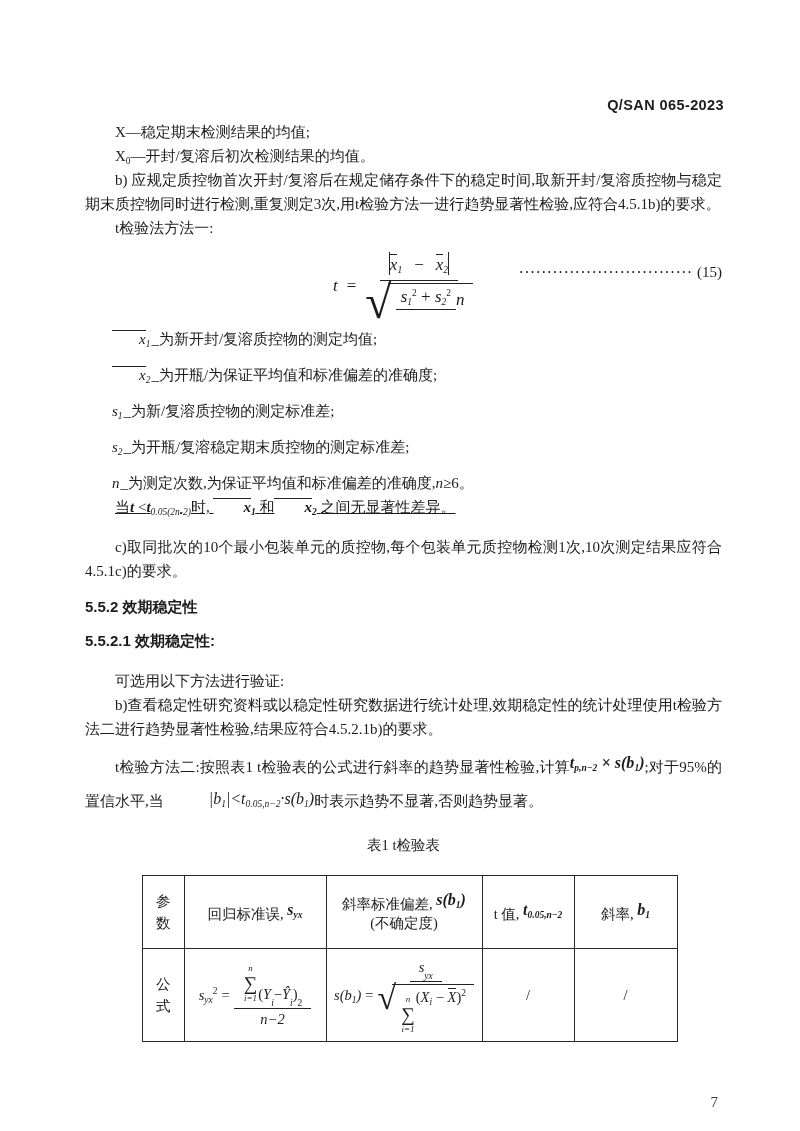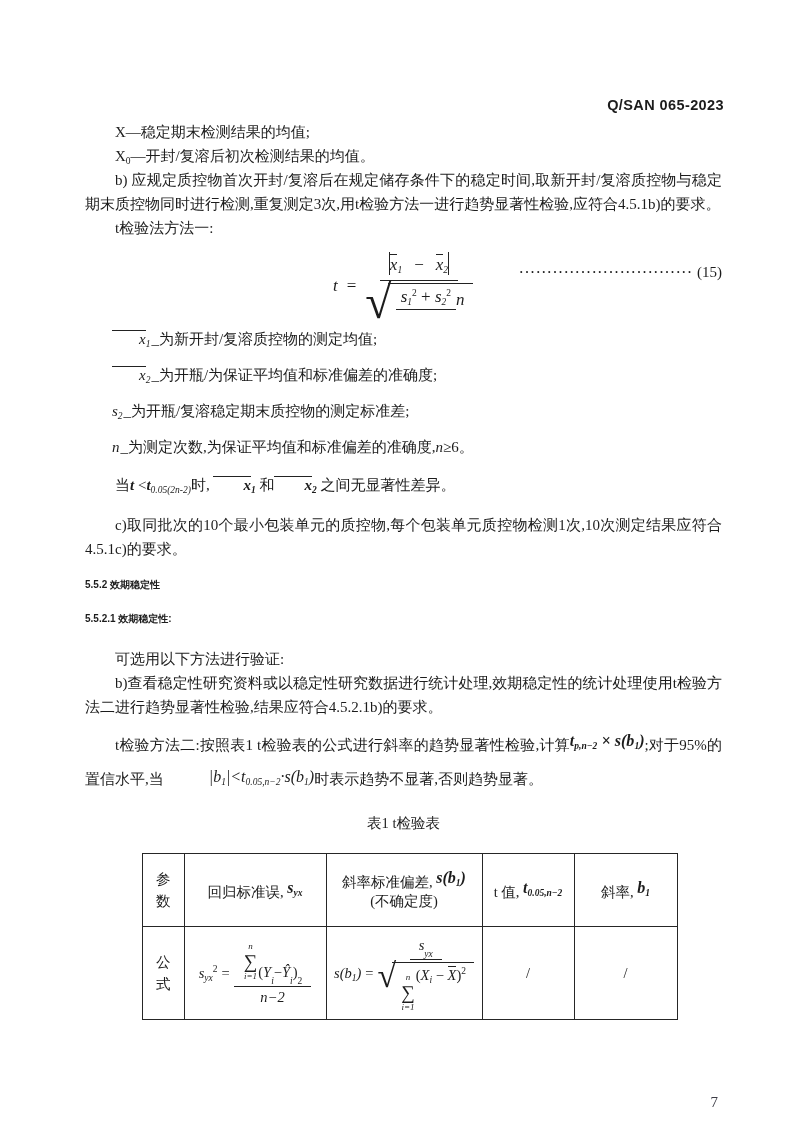--- a/index.html
+++ b/index.html
@@ -5,22 +5,22 @@
   html,body{margin:0;padding:0;background:#ffffff;}
   .page{position:relative;width:800px;height:1131px;background:#ffffff;color:#1c1c1c;
         font-family:"Liberation Serif","DejaVu Serif",serif;font-size:15px;overflow:hidden;}
   .doc-header{position:absolute;top:97px;right:76px;font-family:"Liberation Sans","DejaVu Sans",sans-serif;
         font-size:14.5px;font-weight:600;letter-spacing:.4px;}
   .content{position:absolute;left:85px;right:78px;top:120px;}
   p{margin:0;line-height:24px;}
   .ind{text-indent:2em;}
   .jt{text-align:justify;}
   .mt6{margin-top:6px;}.mt8{margin-top:16px;}.mt10{margin-top:10px;}
-  .mt12{margin-top:12px;}.mt14{margin-top:14px;}
-  .heading{font-family:"Liberation Sans","DejaVu Sans",sans-serif;font-weight:bold;font-size:10px;}
+  .mt12{margin-top:12px;}.mt14{text-decoration:underline;}
+  .heading{font-family:"Liberation Sans","DejaVu Sans",sans-serif;font-weight:bold;font-size:15px;}
   i{font-family:"Liberation Serif","DejaVu Serif",serif;font-style:italic;}
   sub{font-size:9.5px;vertical-align:-3px;font-style:italic;line-height:0;}
   sup{font-size:9.5px;vertical-align:6px;font-style:italic;line-height:0;}
   sub.rm,sup.rm{font-style:normal;}
   .bt{font-weight:bold;}
   .ov{display:inline-block;border-top:1.2px solid #222;padding-top:1px;line-height:1.05;}
   
   .eqrow{display:flex;align-items:flex-start;margin:10px 0 6px;}
   .eq15{display:inline-flex;align-items:center;gap:9px;margin-left:248px;font-size:17px;}
   .frac{display:inline-flex;flex-direction:column;align-items:center;vertical-align:middle;}
@@ -105,20 +105,21 @@
       <div class="dotswrap">
         <span class="dots">·······························</span>
         <span class="eqno">(15)</span>
       </div>
     </div>
 
     <p class="def mt6"><span class="ov"><i>x</i></span><sub>1</sub><span class="ustext">_为新开封/复溶质控物的测定均值;</span></p>
 
     <p class="def mt12"><span class="ov"><i>x</i></span><sub>2</sub><span class="ustext">_为开瓶/为保证平均值和标准偏差的准确度;</span></p>
 
+    <p class="def mt12"><i>s</i><sub>1</sub><span class="ustext">_为新/复溶质控物的测定标准差;</span></p>
 
     <p class="def mt12"><i>s</i><sub>2</sub><span class="ustext">_为开瓶/复溶稳定期末质控物的测定标准差;</span></p>
 
     <p class="def mt12"><i>n</i><span class="ustext">_为测定次数,为保证平均值和标准偏差的准确度,</span><i>n</i><span>≥6。</span></p>
 
     <p class="ind mt14"><span>当</span><i class="bt">t</i> <span>&lt;</span><i class="bt">t</i><sub>0.05(2n-2)</sub><span>时,</span> <span class="ov"><i class="bt">x</i></span><sub class="bt">1</sub> <span>和</span><span class="ov"><i class="bt">x</i></span><sub class="bt">2</sub> <span>之间无显著性差异。</span></p>
 
     <p class="ind jt mt8">c)取同批次的10个最小包装单元的质控物,每个包装单元质控物检测1次,10次测定结果应符合4.5.1c)的要求。</p>
 
     <p class="heading mt12">5.5.2 效期稳定性</p>

